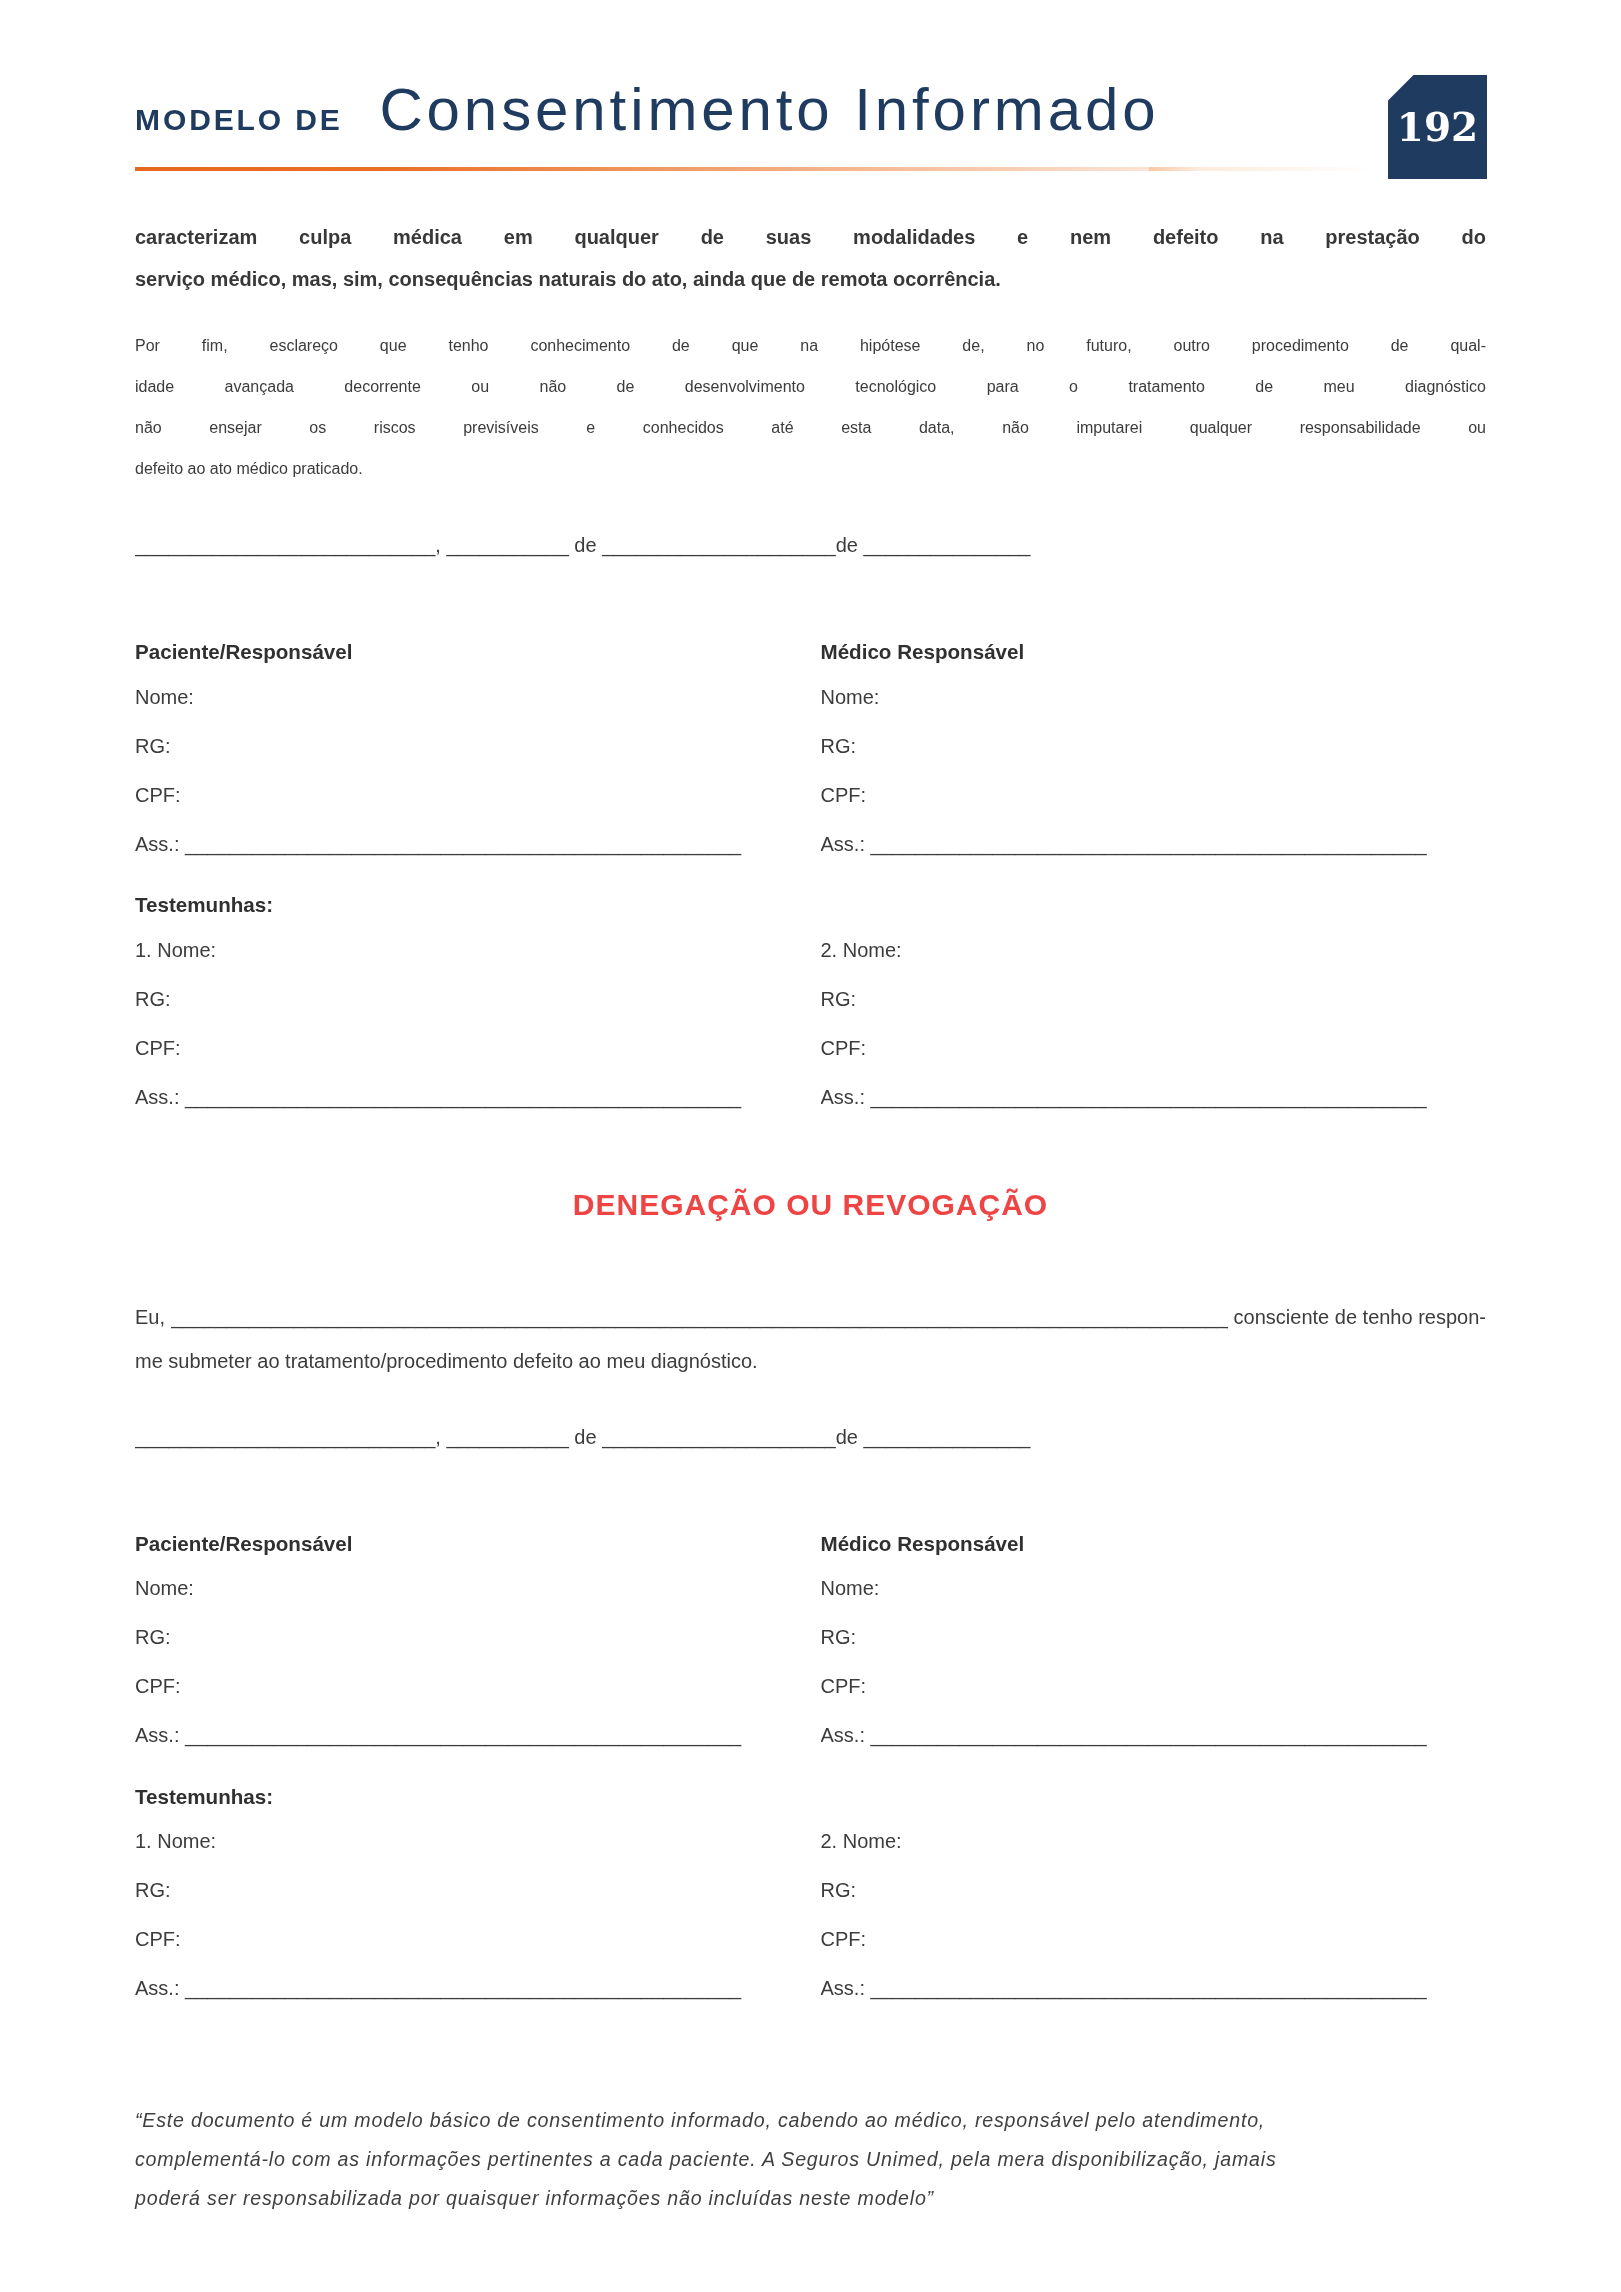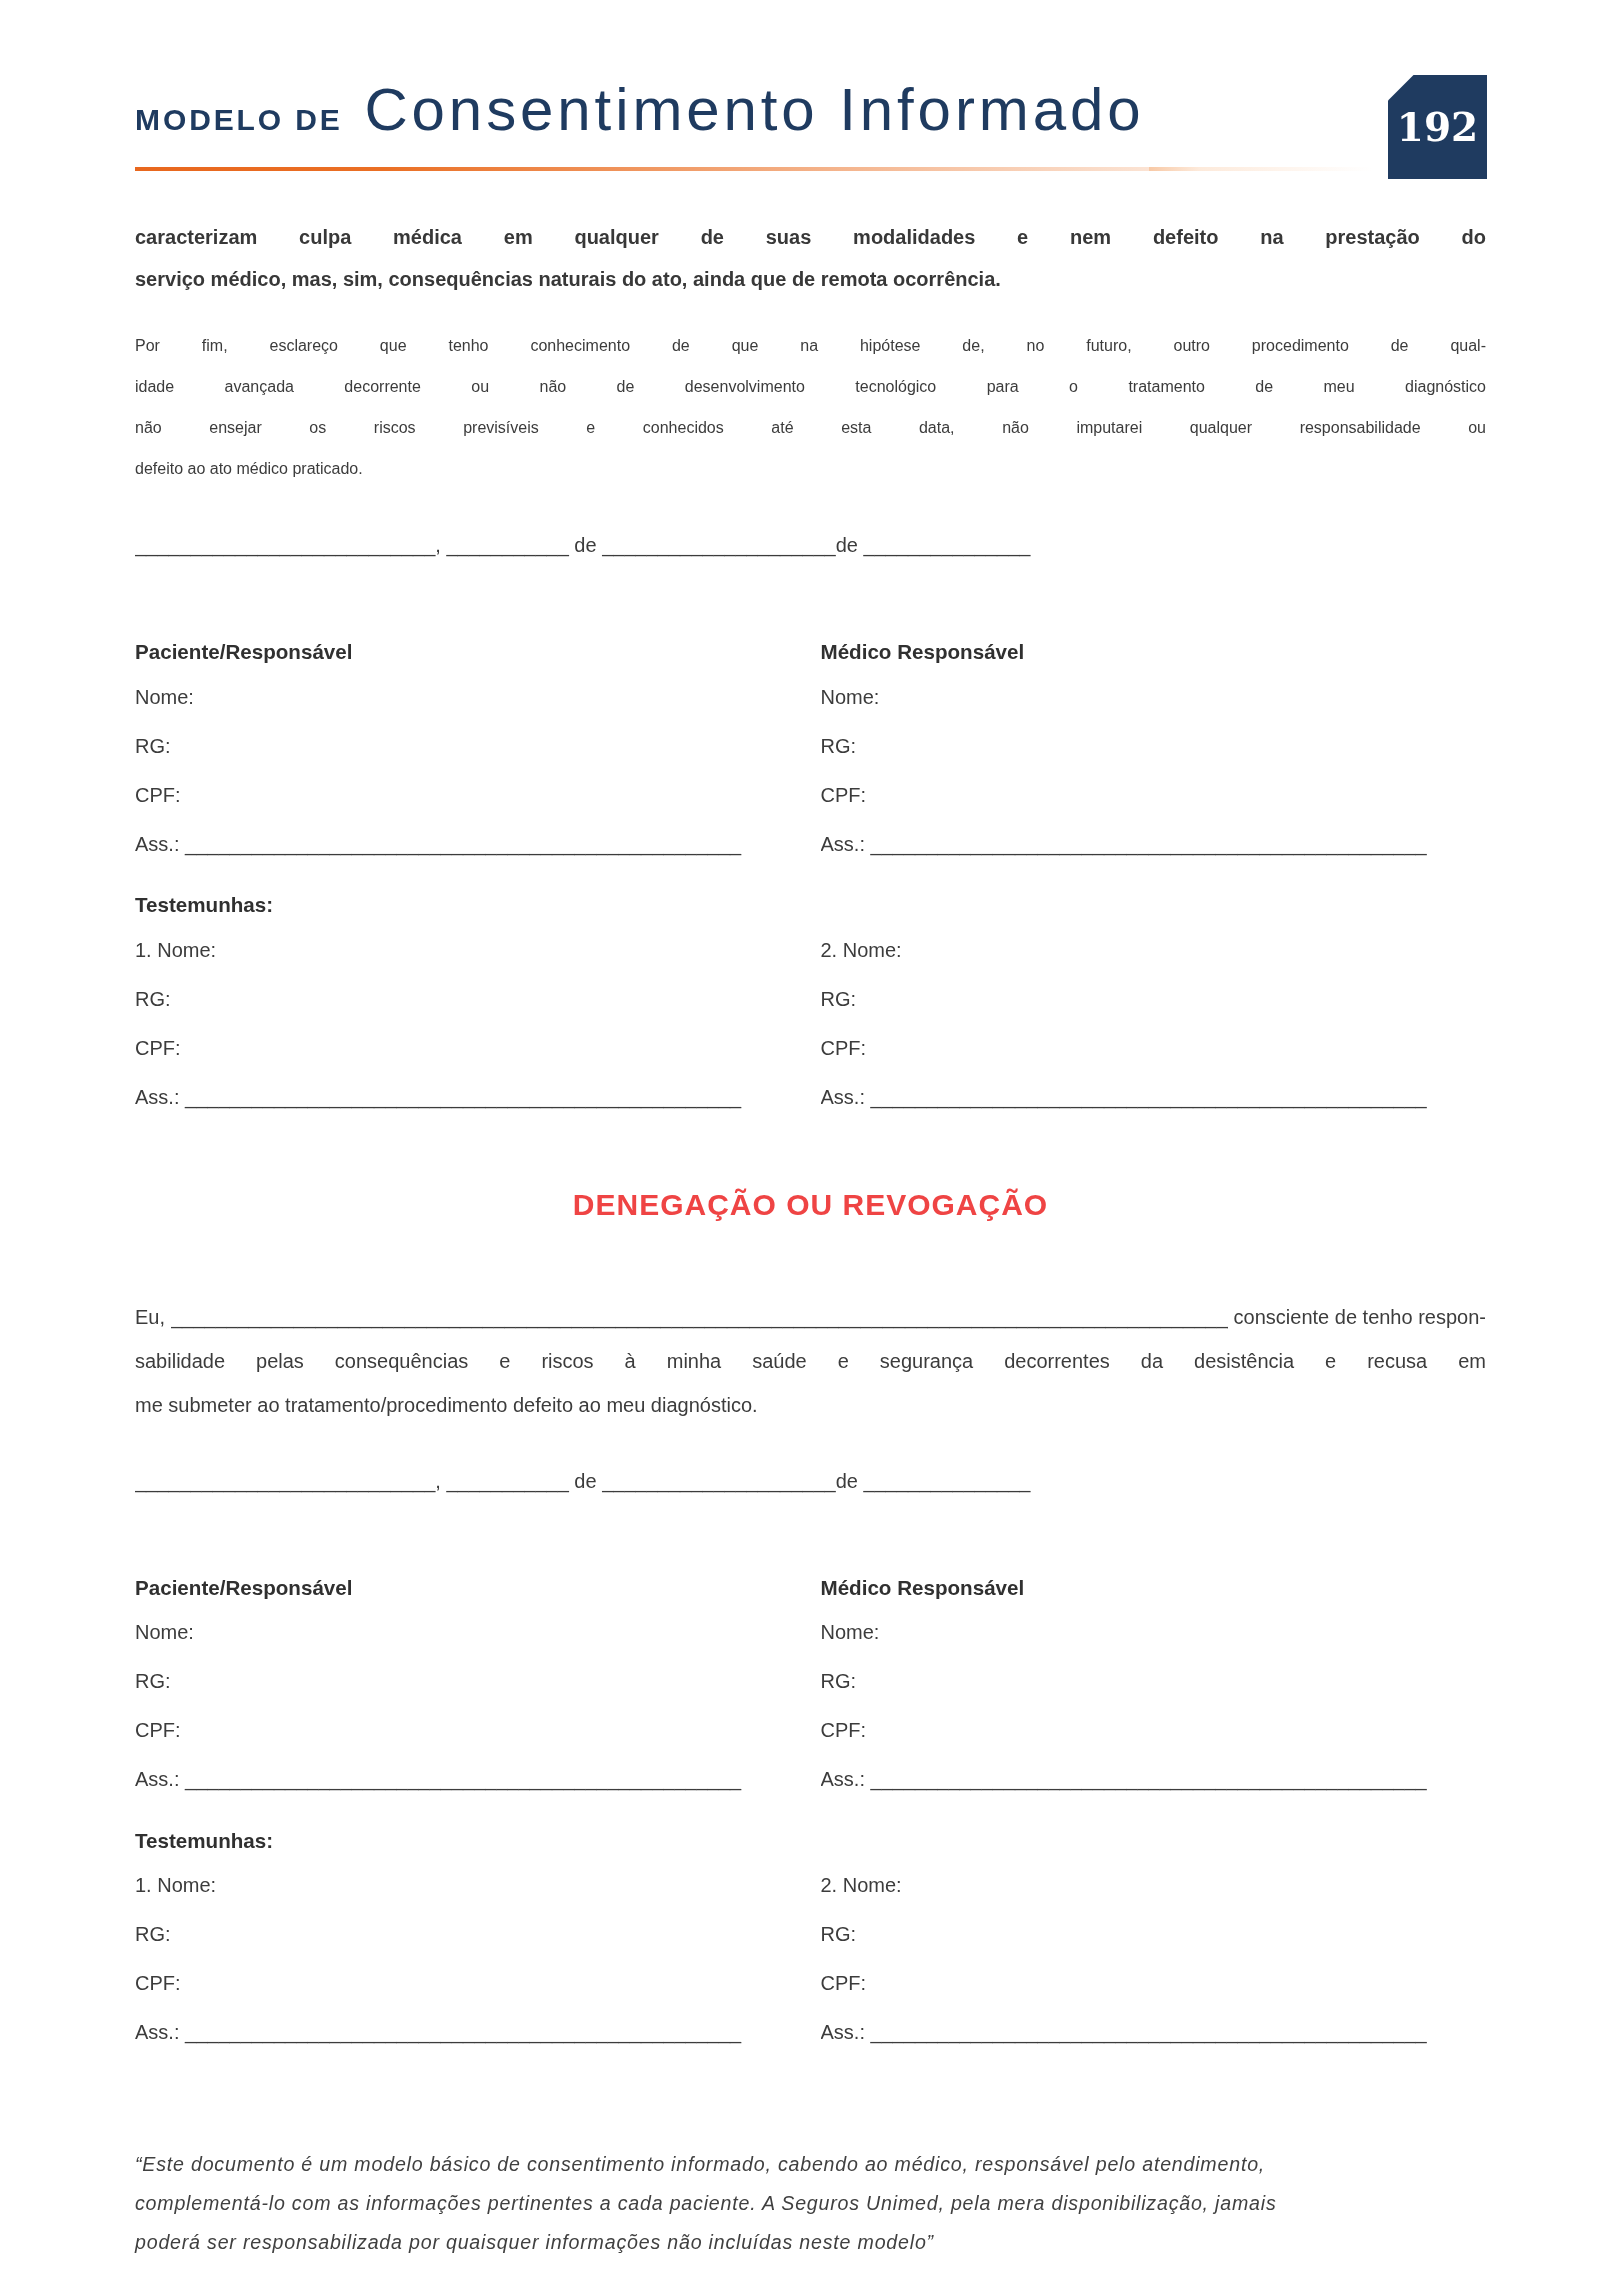--- a/index.html
+++ b/index.html
@@ -9,21 +9,21 @@
     height: 2293px;
     background: #ffffff;
     font-family: "Liberation Sans", sans-serif;
     color: #3c3c3c;
     overflow: hidden;
   }
   .content { padding: 0 135px; }
 
   
   .header { position: relative; padding-top: 73px; }
-  .title-row { display: flex; align-items: baseline; }
+  .title-row { display: flex; align-items: baseline; gap: 15px; }
   .kicker {
     font-weight: bold;
     font-size: 30px;
     letter-spacing: 2.9px;
     color: #1f3b60;
     white-space: nowrap;
   }
   .big-title {
     margin: 0 0 0 21.6px;
     font-size: 60px;
@@ -221,21 +221,20 @@
 
     <h2 class="revocation-heading">DENEGAÇÃO OU REVOGAÇÃO</h2>
 
     <div class="eu-para">
       <div class="eu-line">
         <span>Eu,</span>
         <span class="eu-fill">____________________________________________________________________________________________________________________________________________</span>
         <span class="eu-suffix">consciente de tenho respon-</span>
       </div>
       <div>
-          <div class="jline">sabilidade pelas consequências e riscos à minha saúde e segurança decorrentes da desistência e recusa em</div>
           <div>me submeter ao tratamento/procedimento defeito ao meu diagnóstico.</div>
         </div>
     </div>
 
     <div class="date-line" style="margin-top:43px">___________________________, ___________ de _____________________de _______________</div>
 
     <div class="sig-grid sig-section">
       <div class="sig-col">
         <h3 class="sig-heading">Paciente/Responsável</h3>
         <div class="sig-rows">

